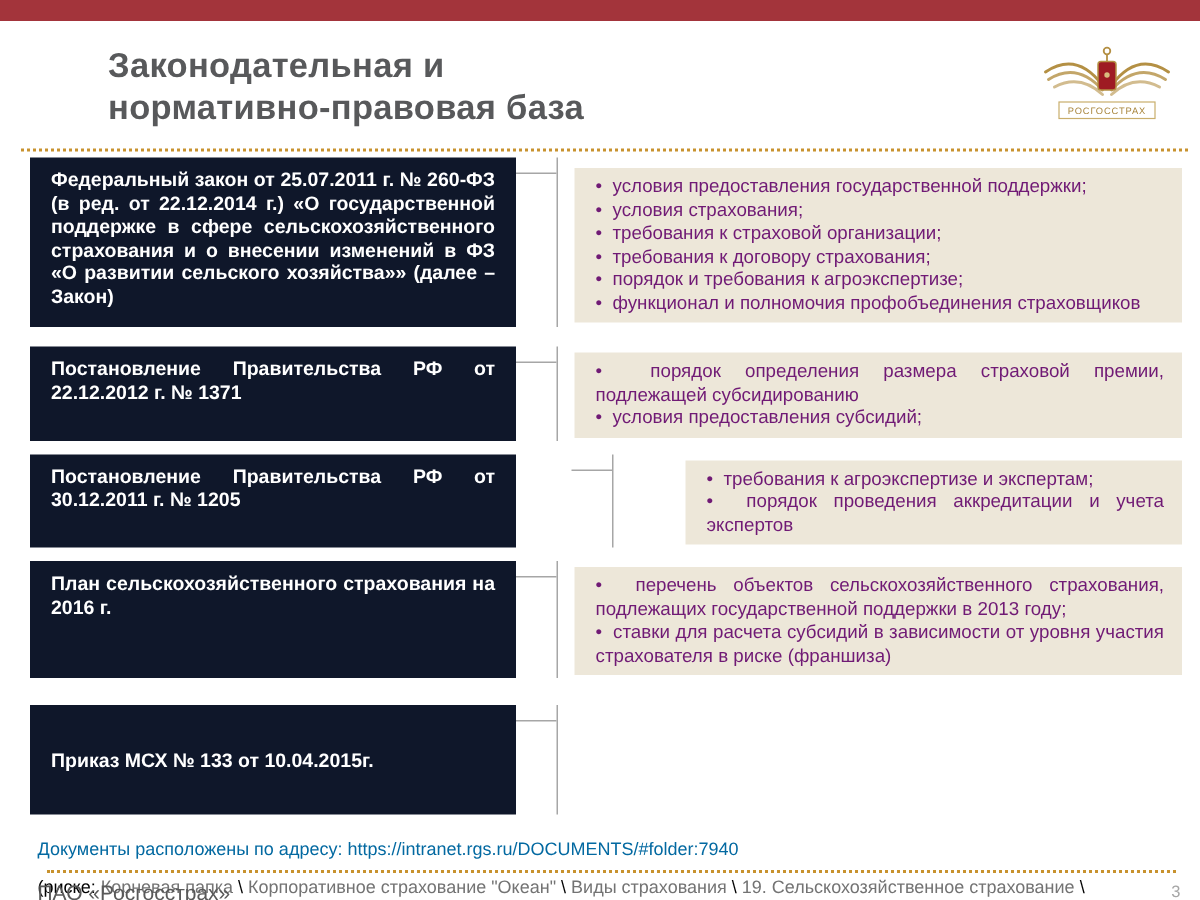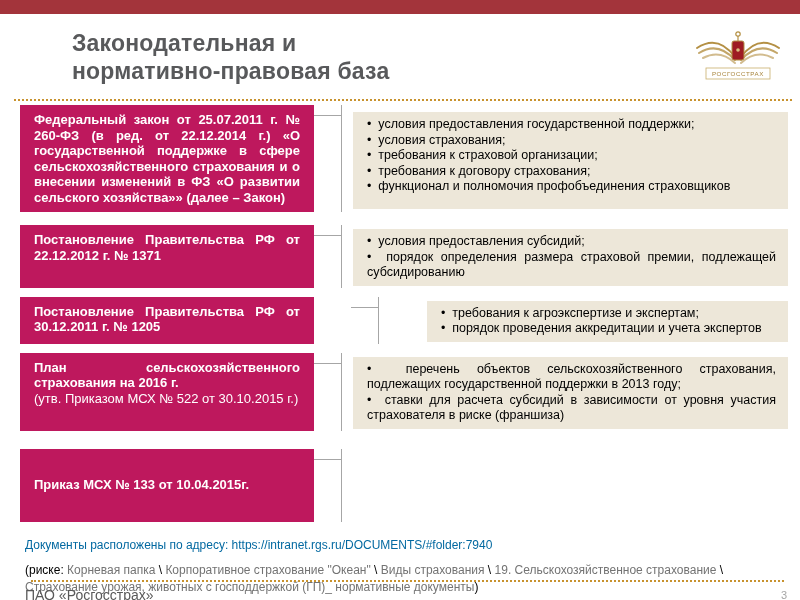--- a/index.html
+++ b/index.html
@@ -16,40 +16,40 @@
   .dotted-bottom { border-top:2px dotted #C8922E; margin:10px 6px 0 6px; }
 
   .rows { margin:0 12px 0 20px; }
   .row { display:flex; position:relative; }
   .rows .row:nth-child(1){ margin-bottom:13px; }
   .rows .row:nth-child(2){ margin-bottom:9px; }
   .rows .row:nth-child(3){ margin-bottom:9px;gap:37px; }
   .rows .row:nth-child(4){ margin-bottom:18px; }
 
   .law-box {
-    width:294px; flex-shrink:0; background:#be185d; color:#ffffff;
+    width:324px; flex-shrink:0; background:#0f172a; color:#ffffff;
     font-weight:bold; font-size:13px; line-height:15.5px;
     padding:7px 14px; text-align:justify;
   }
   .law-box .law-note { font-weight:normal; }
   .law-note:empty { display:none; }
   .law-center { display:flex; align-items:center; }
   .r0 .law-box { min-height:100px; }
   .r1 .law-box { min-height:47px; }
   .r2 .law-box { min-height:47px; }
   .r3 .law-box { min-height:58px; }
   .r4 .law-box { min-height:73px; }
 
   .connector { width:33px; flex-shrink:0; position:relative; }
   .connector .h-line { position:absolute; left:0; top:10px; width:27px; border-top:1px solid #A6A6A6; }
   .connector .v-line { position:absolute; left:27px; top:0; bottom:0; border-left:1px solid #A6A6A6; }
 
   .points-box {
     flex:1; background:#EDE7D9; margin:4px 0 2px 6px;
-    padding:5px 12px 5px 14px; font-size:12.5px; line-height:15.5px; color:#000000;
+    padding:5px 12px 5px 14px; font-size:12.5px; line-height:15.5px; color:#701a75;
   }
   .r0 .points-box { margin-top:7px; margin-bottom:3px; }
   .point { text-align:justify; }
   .point::before { content:"\2022\00a0\00a0"; }
 
   .docs-line { margin:16px 25px 0 25px; font-size:12px; color:#0369a1; }
   .path-line { margin:10px 25px 0 25px; font-size:12px; line-height:17px; color:#000000; }
   .path-line a { color:#737373; cursor:pointer; }
 
   .footer-strip {
@@ -99,36 +99,37 @@
     </div>
     <div class="connector">
         <div class="h-line"></div>
         <div class="v-line"></div>
       </div>
     <div class="points-box">
       <div class="point">условия предоставления государственной поддержки;</div>
       <div class="point">условия страхования;</div>
       <div class="point">требования к страховой организации;</div>
       <div class="point">требования к договору страхования;</div>
+      <div class="point">порядок и требования к агроэкспертизе;</div>
       <div class="point">функционал и полномочия профобъединения страховщиков</div>
     </div>
   </div>
 
   <div class="row r1">
     <div class="law-box">
       <span class="law-text">Постановление Правительства РФ от 22.12.2012 г. № 1371</span>
       
     </div>
     <div class="connector">
         <div class="h-line"></div>
         <div class="v-line"></div>
       </div>
     <div class="points-box">
+      <div class="point">порядок определения размера страховой премии, подлежащей субсидированию</div>
       <div class="point">условия  предоставления субсидий;</div>
-      <div class="point">порядок определения размера страховой премии, подлежащей субсидированию</div>
     </div>
   </div>
 
   <div class="row r2">
     <div class="law-box">
       <span class="law-text">Постановление Правительства РФ от 30.12.2011 г. № 1205</span>
       
     </div>
     <div class="connector">
         <div class="h-line"></div>
@@ -136,21 +137,20 @@
       </div>
     <div class="points-box">
       <div class="point">требования к агроэкспертизе и экспертам;</div>
       <div class="point">порядок проведения аккредитации и учета экспертов</div>
     </div>
   </div>
 
   <div class="row r3">
     <div class="law-box">
       <span class="law-text">План сельскохозяйственного страхования на 2016 г.</span>
-      <div class="law-note">(утв. Приказом МСХ № 522 от 30.10.2015 г.)</div>
     </div>
     <div class="connector">
         <div class="h-line"></div>
         <div class="v-line"></div>
       </div>
     <div class="points-box">
       <div class="point">перечень объектов сельскохозяйственного страхования, подлежащих государственной поддержки в 2013 году;</div>
       <div class="point">ставки для расчета субсидий в зависимости от уровня участия страхователя в риске (франшиза)</div>
     </div>
   </div>

